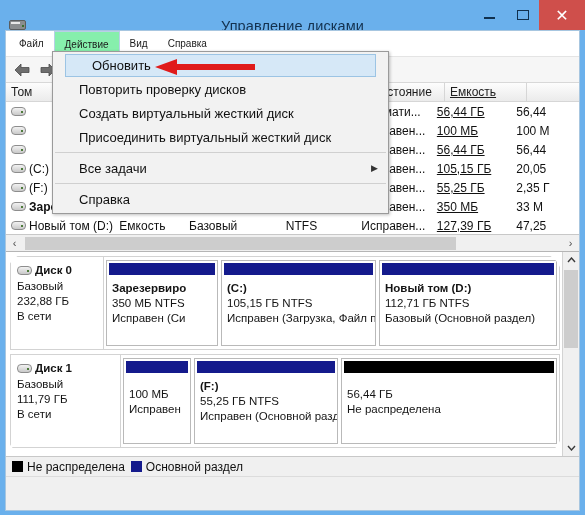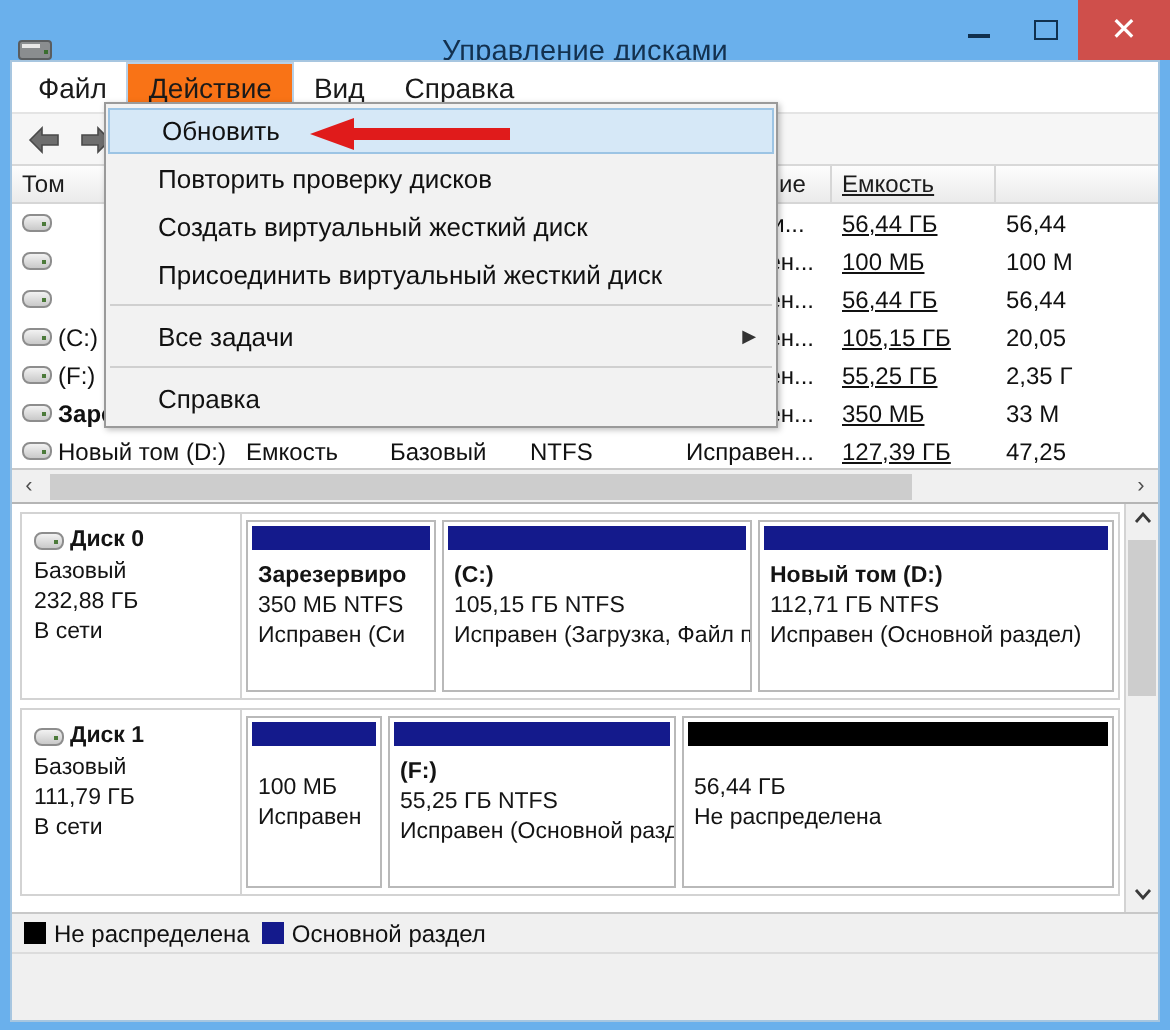--- a/index.html
+++ b/index.html
@@ -94,29 +94,29 @@
   }
 
   
   .menubar {
     height: 26px;
     background: #ffffff;
     border-bottom: 1px solid #e4e4e4;
     display: flex;
     align-items: stretch;
     padding-left: 3px;
-    font-size: 14px;
+    font-size: 10px;
   }
   .menu-item {
     padding: 0 10px;
     display: flex; align-items: center;
     color: #1a1a1a;
   }
   .menu-item.active {
-    background: #f97316;
+    background: #86efac;
     border-left: 1px solid #b8d0e6;
     border-right: 1px solid #b8d0e6;
     border-top: 1px solid #b8d0e6;
   }
 
   
   .toolbar {
     height: 26px;
     background: #f6f6f6;
     border-bottom: 1px solid #d8d8d8;
@@ -181,21 +181,21 @@
     content: "";
     position: absolute; right: 2px; top: 3px;
     width: 2px; height: 2px;
     background: #4c7a3a;
   }
 
   
   .c-vol  { width: 112px; }
   .c-loc  { width: 72px; }
   .c-type { width: 70px; }
-  .c-fs   { width: 78px; }
+  .c-fs   { width: 78px; margin-left: 29px; }
   .c-state{ width: 78px; }
   .c-cap  { width: 82px; text-decoration: underline; }
   .c-free { width: 70px; }
 
   
   .hscroll {
     height: 17px;
     background: #f0f0f0;
     border-bottom: 1px solid #b5b5b5;
     display: flex;
@@ -220,20 +220,21 @@
     position: relative;
     height: 205px;
     background: #ffffff;
     border-bottom: 1px solid #c8c8c8;
     display: flex;
   }
   .disk-area {
     flex: 1;
     padding: 4px 2px 0 4px;
     overflow: hidden;
+    border-radius: 25px;
   }
   .disk-row {
     display: flex;
     height: 94px;
     margin-bottom: 4px;
     border: 1px solid #d3d3d3;
     background: #ffffff;
   }
   .disk-info {
     width: 112px;
@@ -333,21 +334,21 @@
     height: 24px;
     display: flex;
     align-items: center;
     padding-left: 26px;
     color: #111;
     position: relative;
   }
   .dd-item.selected {
     background: #d6e8f7;
     border: 1px solid #9cc4e4;
-    margin: 0 1px;
+    margin: 0 12px;
     height: 23px;
   }
   .dd-sep {
     height: 1px;
     background: #d0d0d0;
     margin: 3px 2px 3px 2px;
   }
   .dd-submenu-arrow {
     position: absolute;
     right: 10px;
@@ -535,42 +536,42 @@
           <div class="disk-info">
             <div class="disk-title">
               <span class="drive-glyph"></span>
               <span>Диск 0</span>
             </div>
             <div>Базовый</div>
             <div>232,88 ГБ</div>
             <div>В сети</div>
           </div>
           <div class="parts">
-            <div class="part" style="width:95px">
+            <div class="part" style="width:112px">
               <div class="bar"></div>
               <div class="ptext">
                 <div class="pname">Зарезервиро</div>
                 <div>350 МБ NTFS</div>
                 <div>Исправен (Си</div>
               </div>
             </div>
             <div class="part" style="width:155px">
               <div class="bar"></div>
               <div class="ptext">
                 <div class="pname">(C:)</div>
                 <div>105,15 ГБ NTFS</div>
                 <div>Исправен (Загрузка, Файл пс</div>
               </div>
             </div>
             <div class="part" style="width:178px">
               <div class="bar"></div>
               <div class="ptext">
                 <div class="pname">Новый том  (D:)</div>
                 <div>112,71 ГБ NTFS</div>
-                <div>Исправен (Основной раздел)</div>
+                <div>Базовый (Основной раздел)</div>
               </div>
             </div>
           </div>
         </div>
 
         <div class="disk-row">
           <div class="disk-info">
             <div class="disk-title">
               <span class="drive-glyph"></span>
               <span>Диск 1</span>

